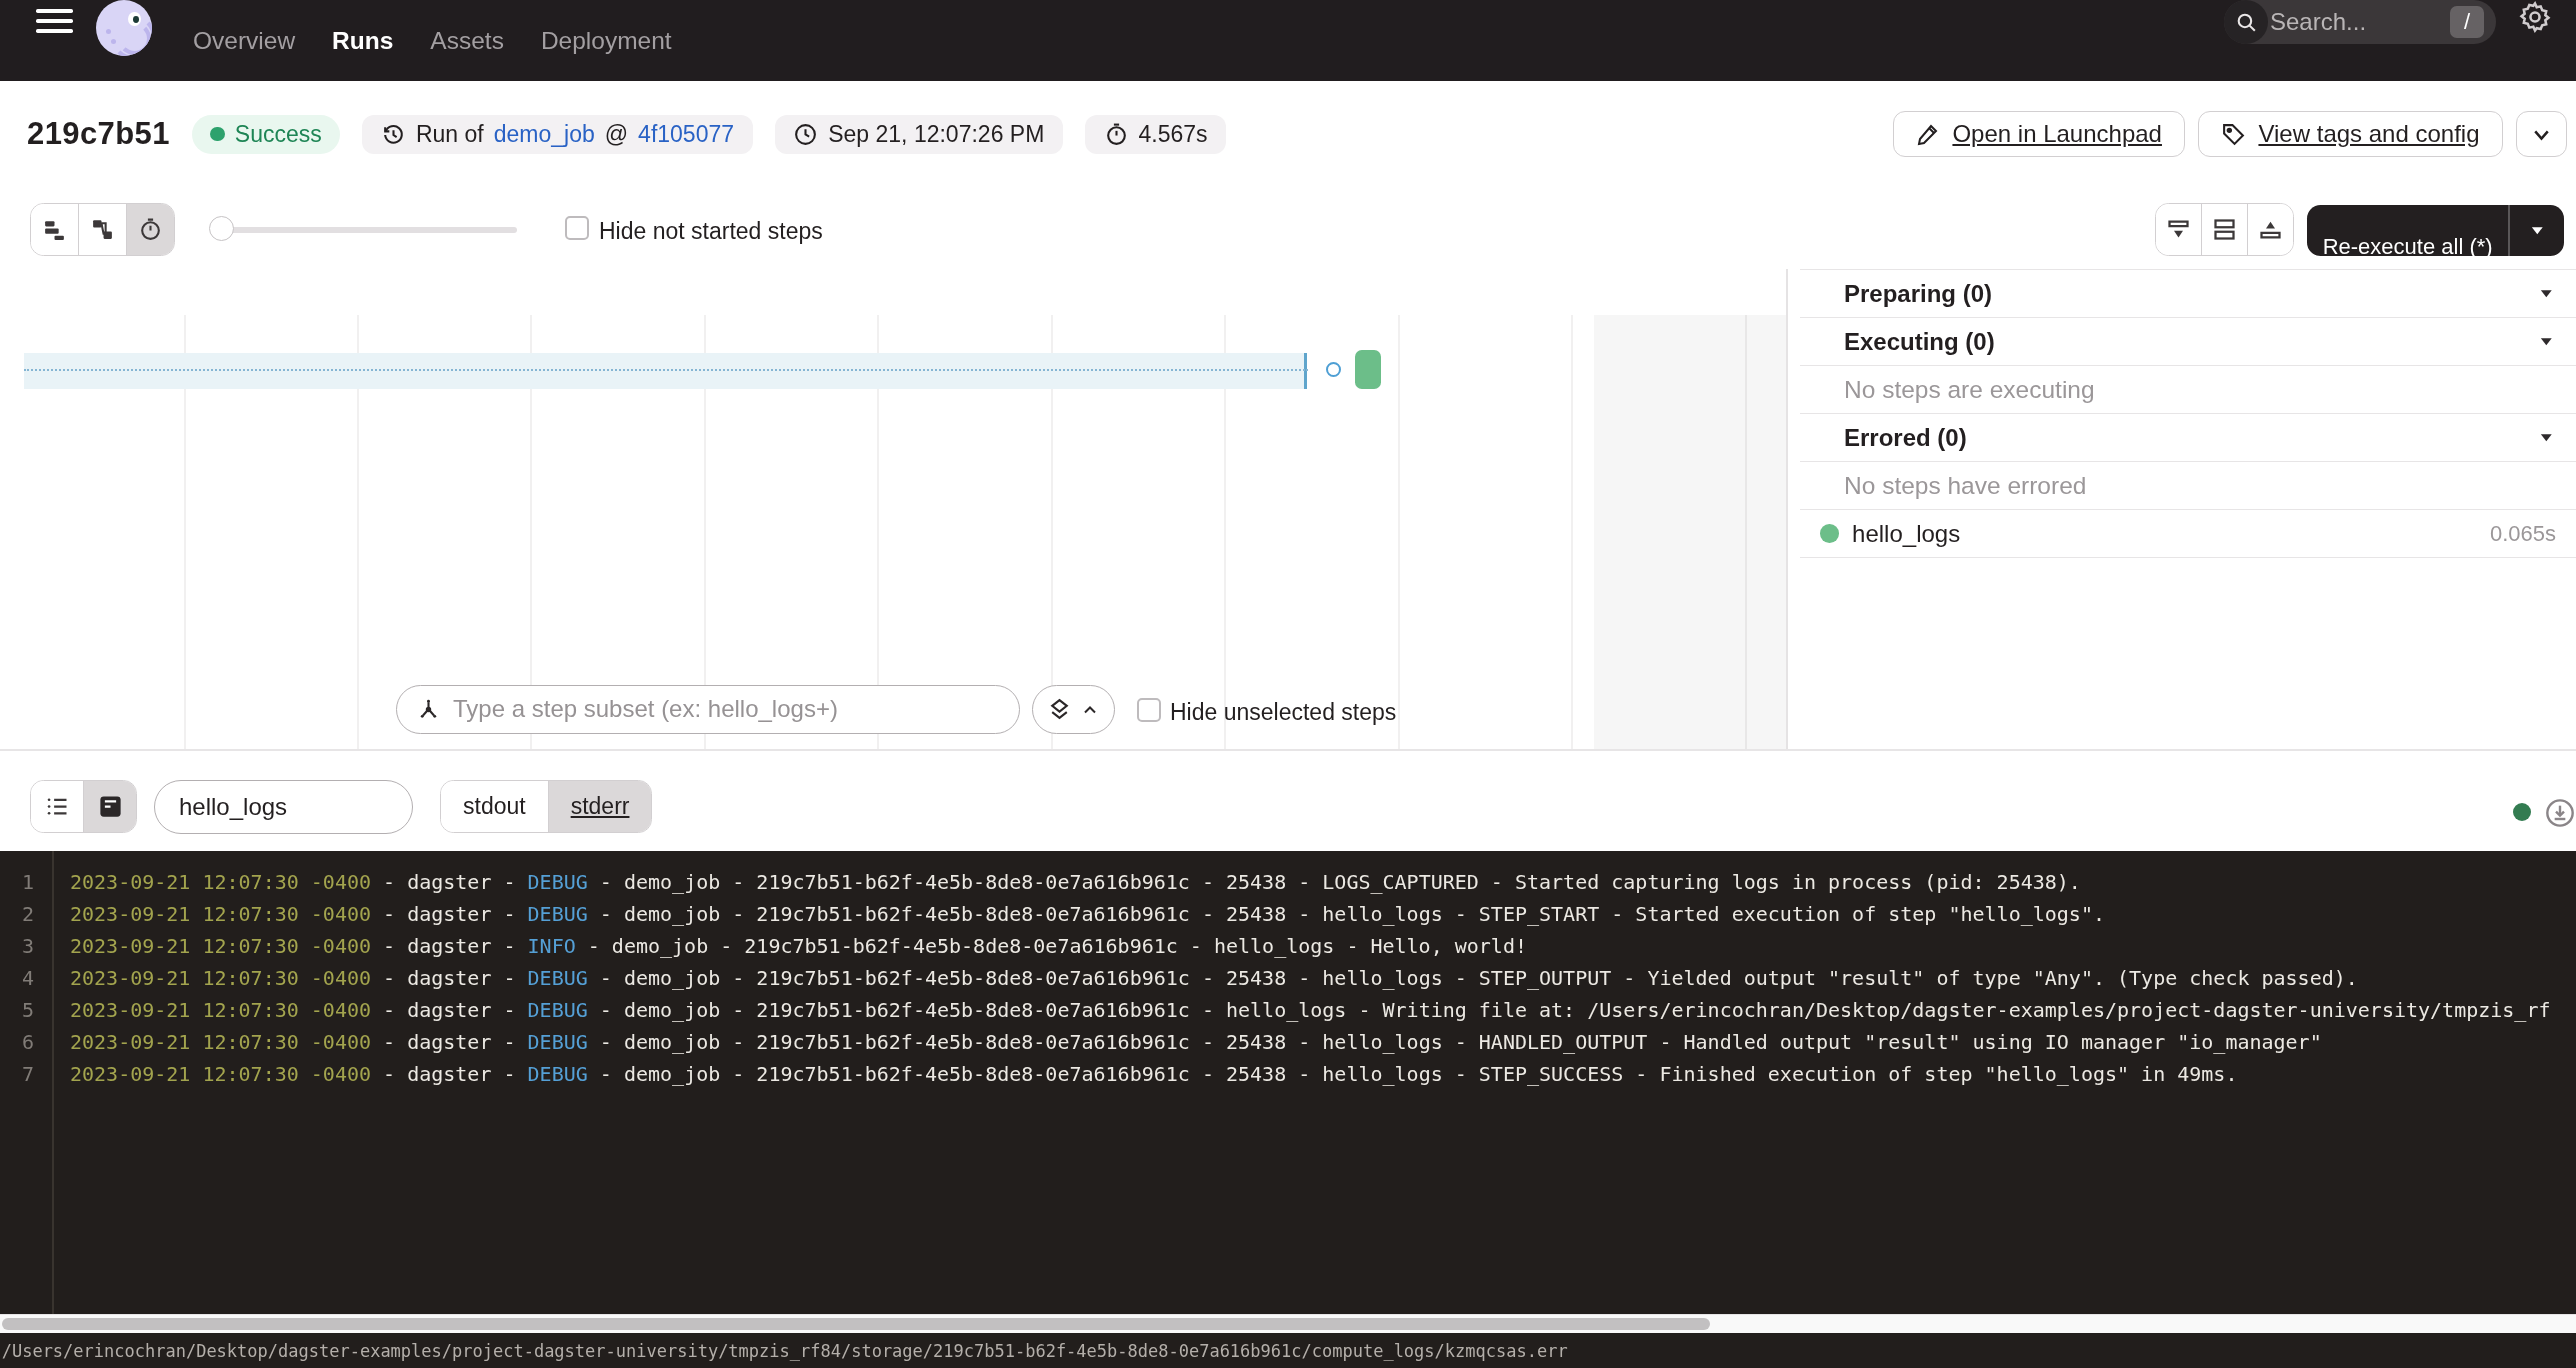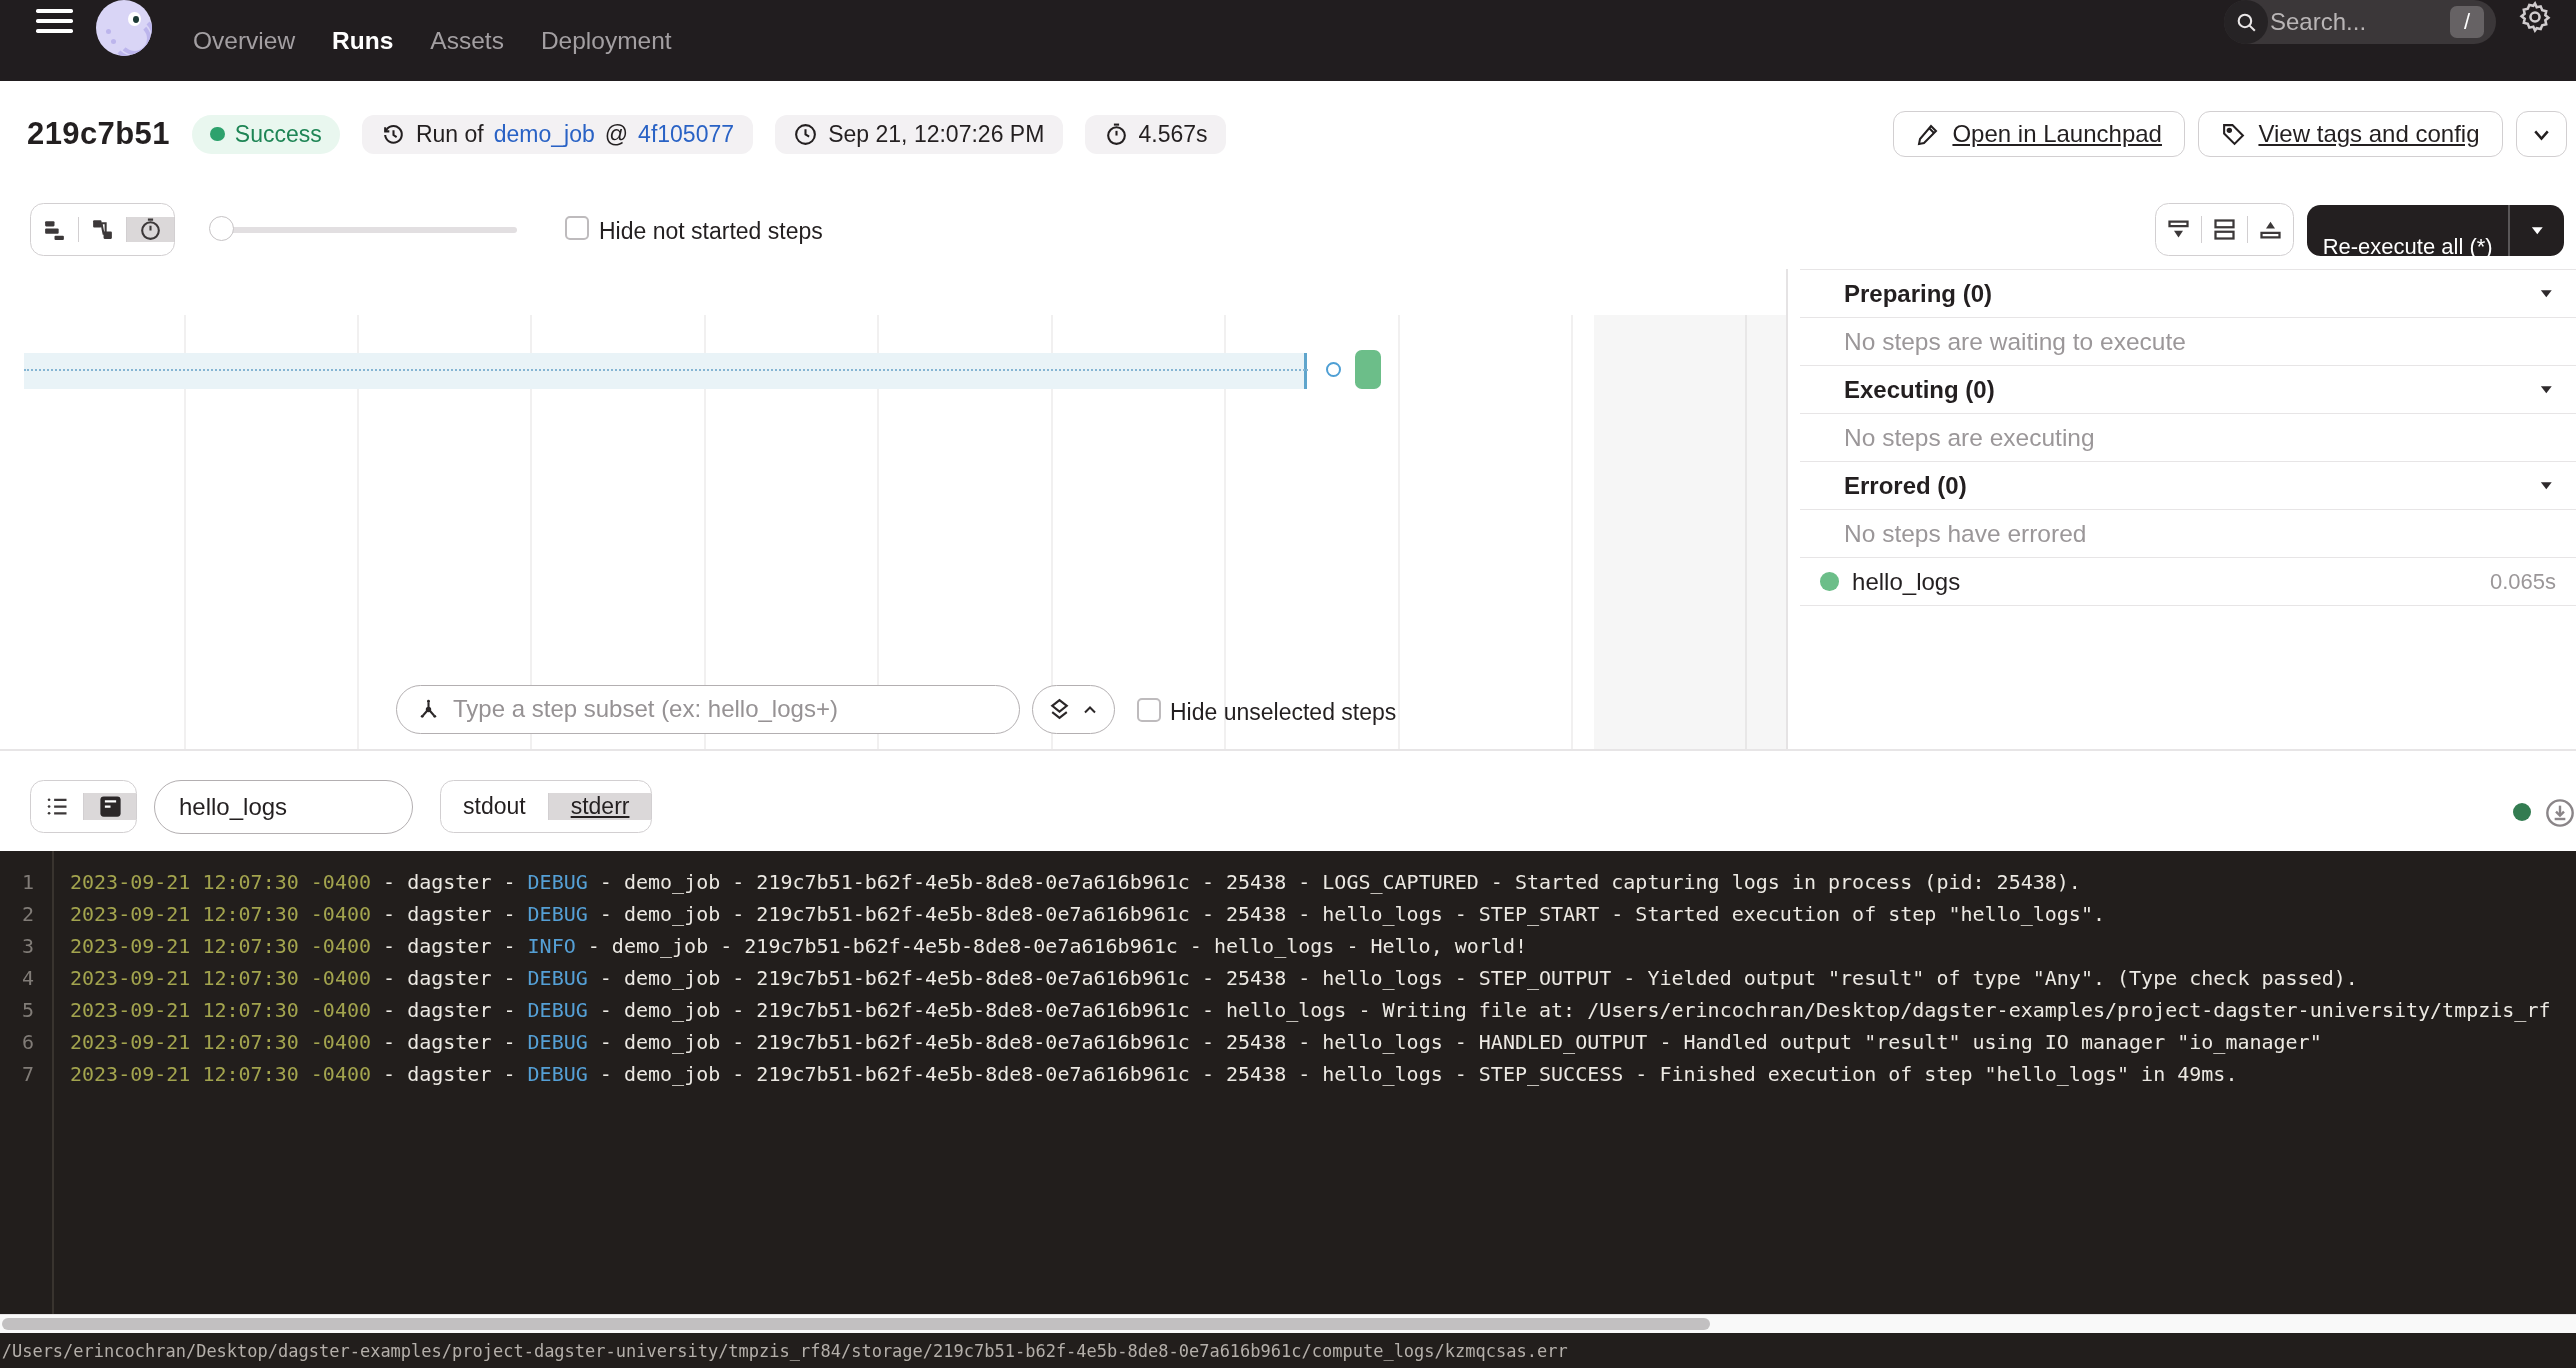--- a/index.html
+++ b/index.html
@@ -42,21 +42,21 @@
   .pill.status .dot{width:14.4px;height:14.4px;border-radius:50%;background:var(--success-dot);}
   .pill a{color:var(--link-blue);text-decoration:none;cursor:pointer;}
   .pill .picon{color:var(--text-dark);display:flex;}
   .hdr-actions{margin-left:auto;margin-right:9px;display:flex;align-items:center;gap:13.5px;text-decoration:underline;}
   .btn{display:inline-flex;align-items:center;gap:12px;height:46px;padding:0 22px;border-radius:12px;
     background:#fff;border:1.7px solid var(--border);font-size:24px;color:var(--text-dark);cursor:pointer;
     font-family:"Liberation Sans",sans-serif;}
   .btn.icon-only{padding:0 12px;}
 
   
-  .seg{position:absolute;display:flex;border:1.7px solid var(--border);border-radius:13.5px;background:#fff;overflow:hidden;align-items:center;}
+  .seg{position:absolute;display:flex;border:1.7px solid var(--border);border-radius:13.5px;background:#fff;overflow:hidden;}
   .seg .cell{display:flex;align-items:center;justify-content:center;cursor:pointer;color:var(--icon-dark);background:#fff;}
   .seg .cell + .cell{border-left:1.7px solid var(--border);}
   .seg .cell.sel{background:var(--seg-selected-bg);text-decoration:underline;}
   #seg-view{left:30px;top:203px;height:51px;}
   #seg-view .cell{width:47px;}
   .slider-track{position:absolute;left:211px;top:227px;width:306px;height:6px;border-radius:3.4px;background:#E2DFE1;}
   .slider-knob{position:absolute;left:209px;top:216px;width:25px;height:25px;border-radius:50%;background:#fff;
     border:1.7px solid #C6C3C5;box-sizing:border-box;cursor:pointer;}
   .cbx{position:absolute;width:24px;height:24px;border:2.5px solid #BEBBBD;border-radius:5px;background:#fff;
     box-sizing:border-box;cursor:pointer;}
@@ -352,23 +352,20 @@
 
   <aside class="steppanel" id="panel-rows">
       <div class="prow">
         <span class="ptitle">Preparing (0)</span>
         <span class="caret">
           <svg width="18.6" height="18.6" viewBox="0 0 24 24" fill="currentColor">
             <path d="M5 8h14l-7 9z"></path>
           </svg>
         </span>
       </div>
-      <div class="prow empty">
-        <span>No steps are waiting to execute</span>
-      </div>
       <div class="prow">
         <span class="ptitle">Executing (0)</span>
         <span class="caret">
           <svg width="18.6" height="18.6" viewBox="0 0 24 24" fill="currentColor">
             <path d="M5 8h14l-7 9z"></path>
           </svg>
         </span>
       </div>
       <div class="prow empty">
         <span>No steps are executing</span>

